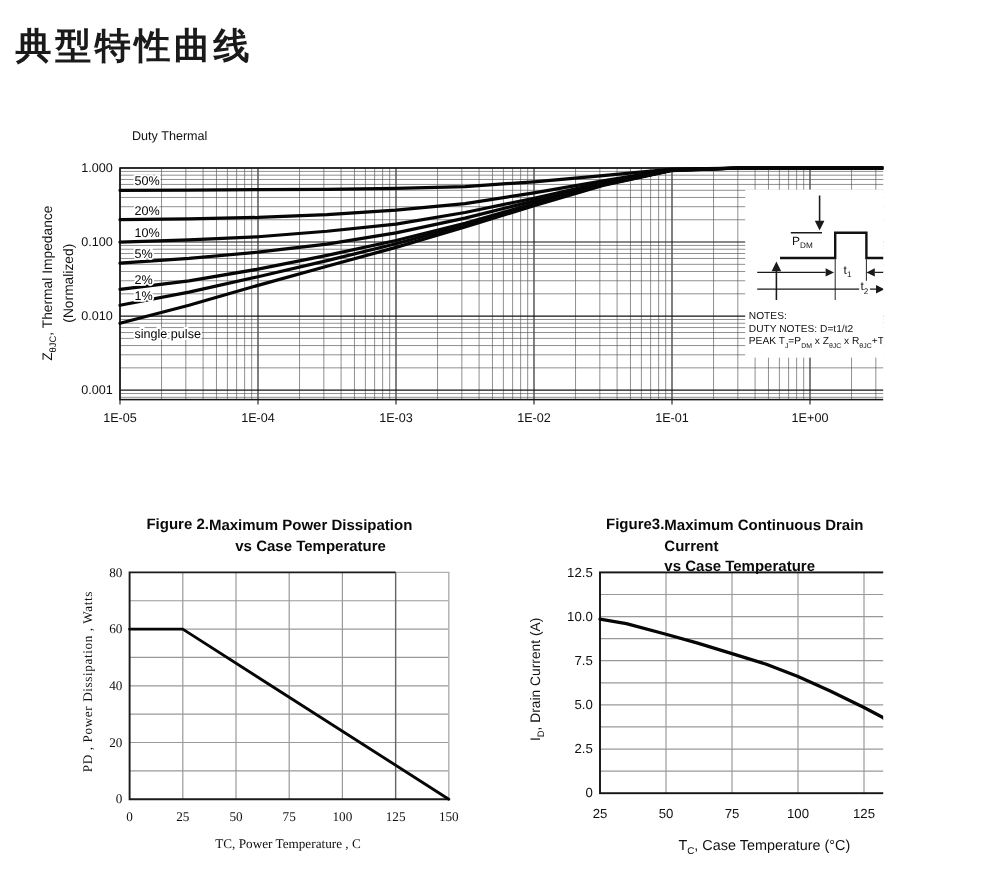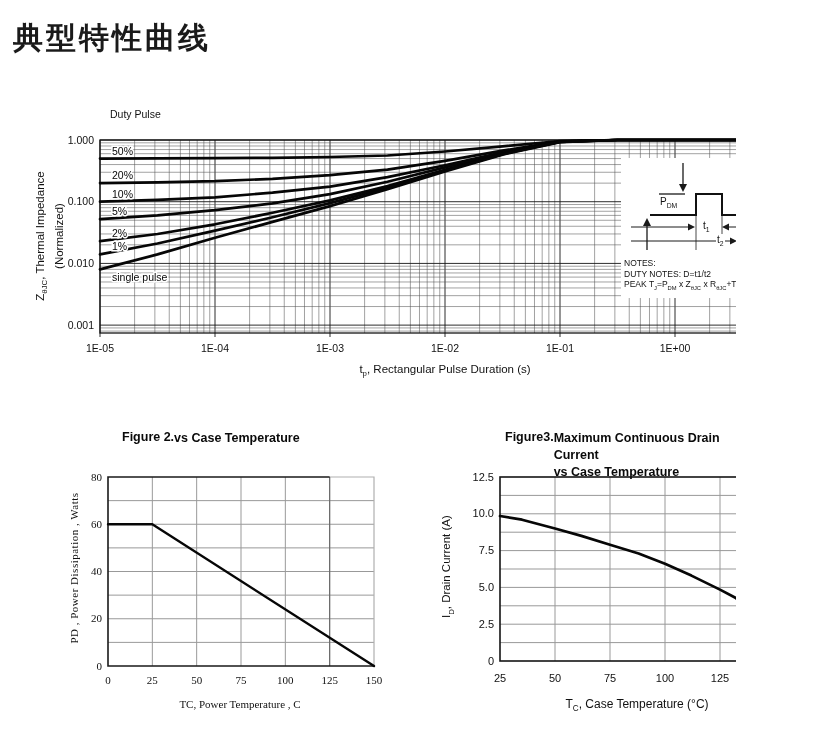--- a/index.html
+++ b/index.html
@@ -39,21 +39,21 @@
   .clabel{font:10.5px "Liberation Sans",sans-serif;fill:#060606;
           paint-order:stroke;stroke:#fff;stroke-width:3px;}
 </style>
 </head>
 <body>
 
 <div class="page">
 
   <div class="cn-title">典型特性曲线</div>
 
-  <div class="duty">Duty Pulse</div>
+  <div class="duty">Duty Thermal</div>
 
   <svg id="svg1" class="chart" style="left:56px;top:130px" width="760" height="245">
       <line x1="44" x2="44" y1="10" y2="203" stroke="#151515" stroke-width="0.9"></line>
       <line x1="44" x2="44" y1="203" y2="207" stroke="#151515" stroke-width="0.9"></line>
       <line x1="78.61844950135784" x2="78.61844950135784" y1="10" y2="203" stroke="#555" stroke-width="0.55"></line>
       <line x1="98.8689442927612" x2="98.8689442927612" y1="10" y2="203" stroke="#555" stroke-width="0.55"></line>
       <line x1="113.23689900271569" x2="113.23689900271569" y1="10" y2="203" stroke="#555" stroke-width="0.55"></line>
       <line x1="124.38155049864216" x2="124.38155049864216" y1="10" y2="203" stroke="#555" stroke-width="0.55"></line>
       <line x1="133.48739379411904" x2="133.48739379411904" y1="10" y2="203" stroke="#555" stroke-width="0.55"></line>
       <line x1="141.18627460163955" x2="141.18627460163955" y1="10" y2="203" stroke="#555" stroke-width="0.55"></line>
@@ -166,21 +166,20 @@
       <text x="38" y="13.5" text-anchor="end" class="t-sans">1.000</text>
       <text x="38" y="75.20384994571972" text-anchor="end" class="t-sans">0.100</text>
       <text x="38" y="136.90769989143945" text-anchor="end" class="t-sans">0.010</text>
       <text x="38" y="198.61154983715915" text-anchor="end" class="t-sans">0.001</text>
     </svg>
 
   <div class="vlabel f1y">
     <div><span>Z</span><sub>θJC</sub><span>, Thermal Impedance</span></div>
     <div>(Normalized)</div>
   </div>
-  <div class="hlabel f1x"><span>t</span><sub>p</sub><span>, Rectangular Pulse Duration (s)</span></div>
 
   <div class="inset">
     <svg width="157" height="100">
 
       <line x1="62" y1="5" x2="62" y2="27" stroke="#1a1a1a" stroke-width="1.3"></line>
       <polygon points="58,26 66,26 62,34" fill="#1a1a1a"></polygon>
 
       <line x1="38" y1="36" x2="64" y2="36" stroke="#1a1a1a" stroke-width="1.3"></line>
 
       <polyline points="29,57 75,57 75,36 101,36 101,57 117,57 117,36 143,36" fill="none" stroke="#111" stroke-width="2"></polyline>
@@ -207,20 +206,21 @@
     <div class="notes">
       <div>NOTES:</div>
       <div>DUTY NOTES: D=t1/t2</div>
       <div><span>PEAK T</span><sub>J</sub><span>=P</span><sub>DM</sub><span> x Z</span><sub>θJC</sub><span> x R</span><sub>θJC</sub><span>+T</span><sub>C</sub></div>
     </div>
   </div>
 
   <div class="ftitle f2t fig-title">
     <span>Figure 2.</span>
     <span class="tcol tcenter">
+      <span>Maximum Power Dissipation</span>
       <span>vs Case Temperature</span>
     </span>
   </div>
 
   <svg id="svg2" class="chart" style="left:84px;top:468px" width="320" height="235">
       <line x1="68.33333333333333" x2="68.33333333333333" y1="9" y2="198" stroke="#999" stroke-width="1"></line>
       <line x1="112.66666666666666" x2="112.66666666666666" y1="9" y2="198" stroke="#999" stroke-width="1"></line>
       <line x1="157" x2="157" y1="9" y2="198" stroke="#999" stroke-width="1"></line>
       <line x1="201.33333333333331" x2="201.33333333333331" y1="9" y2="198" stroke="#999" stroke-width="1"></line>
       <line x1="245.66666666666669" x2="245.66666666666669" y1="9" y2="198" stroke="#999" stroke-width="1"></line>

